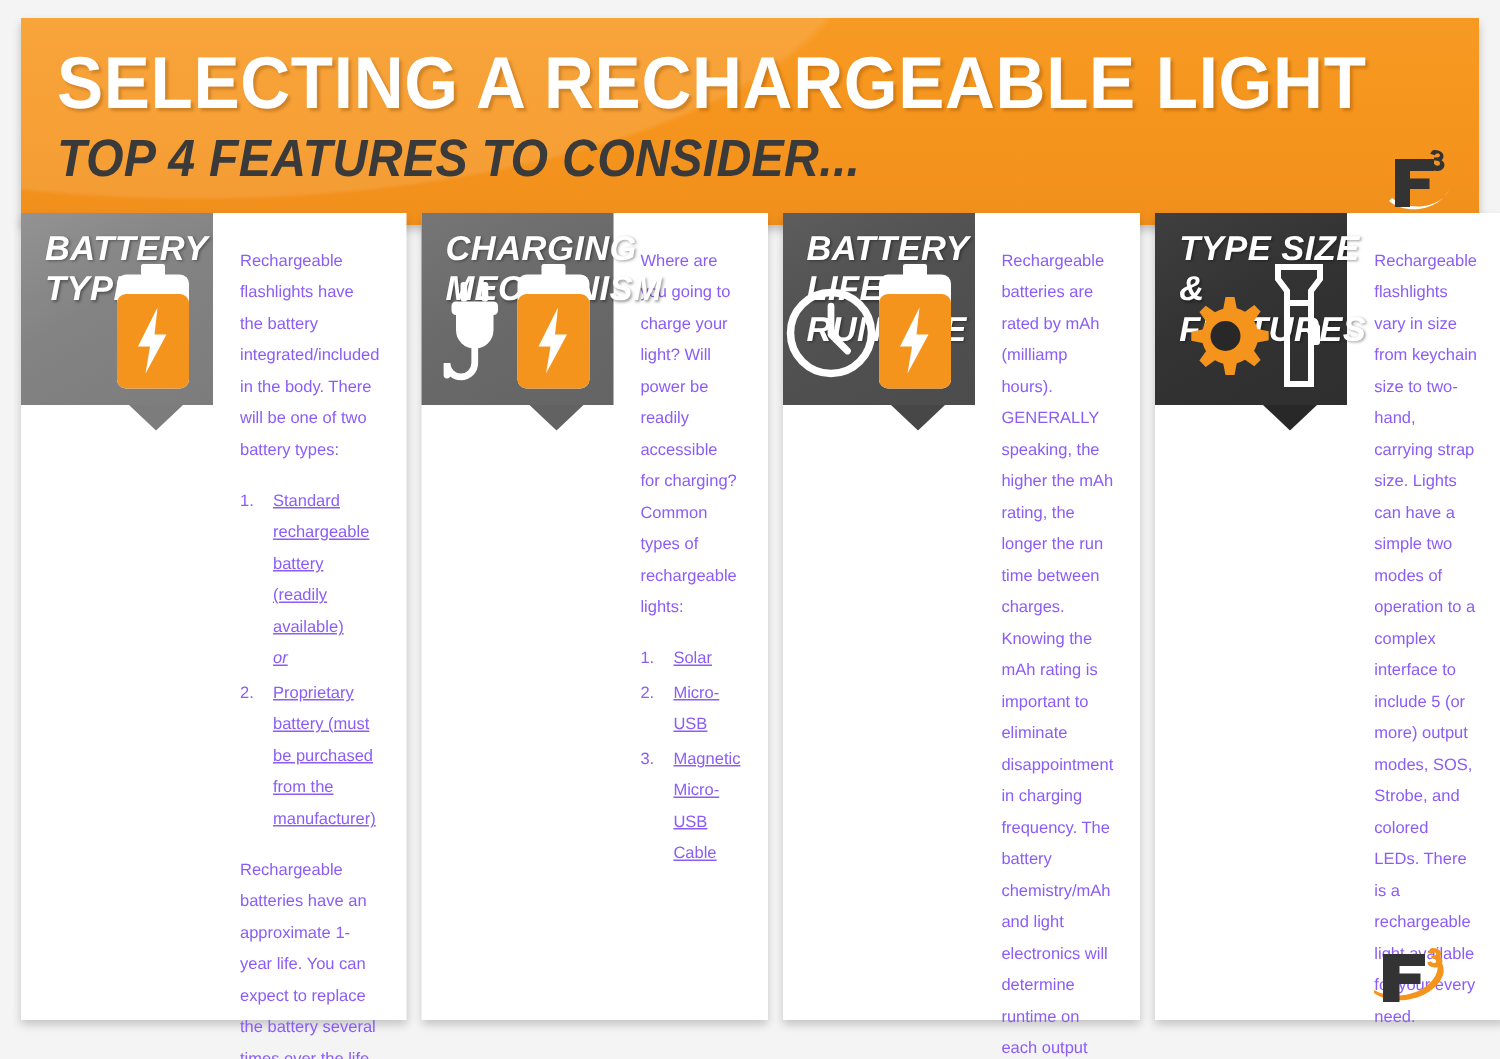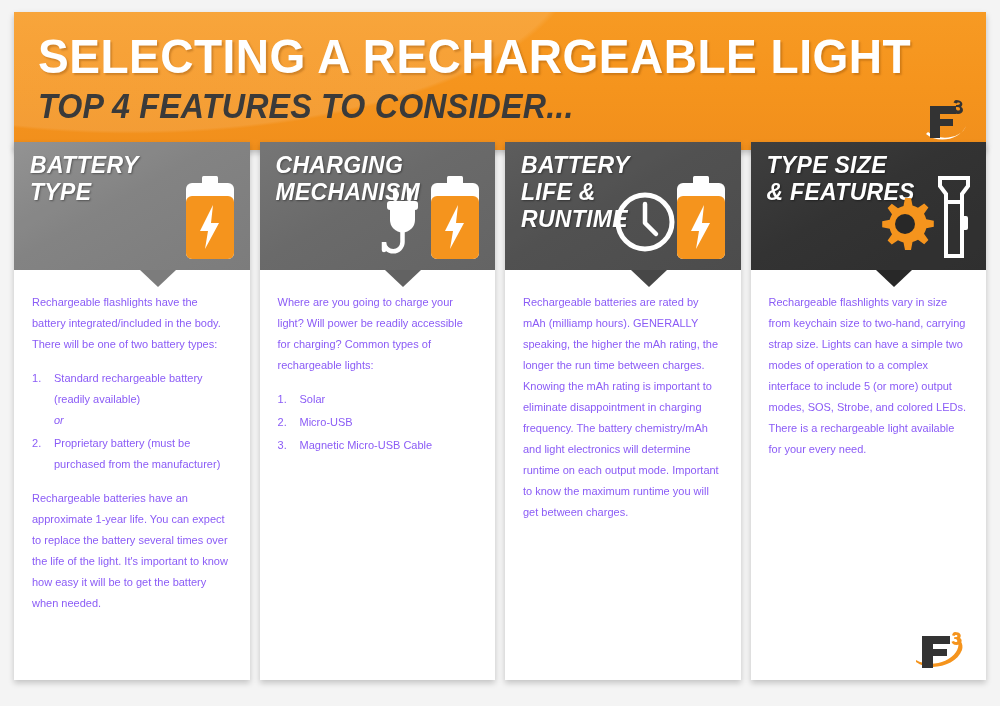--- a/index.html
+++ b/index.html
@@ -41,21 +41,21 @@
   }
   .banner-logo { position: absolute; right: 16px; bottom: 6px; width: 54px; height: 46px; }
 
   
   .cards { position: absolute; left: 14px; top: 142px; width: 972px; height: 538px;
            display: flex; gap: 10px; }
   .card {
     flex: 1 1 0; position: relative;
     background: #ffffff;
     box-shadow: 0 3px 6px rgba(0,0,0,0.20);
-    display: flex; flex-direction: column;
+    display: flex; flex-direction: row;
   }
   .card-head {
     position: relative; height: 128px; overflow: visible;
     flex: 0 0 128px;
   }
   .card-head-bg {
     position: absolute; inset: 0; overflow: hidden;
   }
   .card-head-bg::after {
     content: ""; position: absolute; left: -34%; top: -120%;
@@ -75,21 +75,21 @@
     width: 0; height: 0; z-index: 4;
     border-left: 18px solid transparent;
     border-right: 18px solid transparent;
   }
   .card-body {
     padding: 22px 18px 16px 18px;
     font-size: 11px; line-height: 21px; color: #8b5cf6;
   }
   .card-body p { margin-bottom: 13px; }
   .card-body p:last-child { margin-bottom: 0; }
-  .card-body ol { list-style: none; margin: 0 0 13px 0; padding: 0; counter-reset: li; }
+  .card-body ol { list-style: none; margin: 0 0 13px 0; padding: 0; counter-reset: li; text-decoration: underline; }
   .card-body ol li {
     counter-increment: li; position: relative;
     padding-left: 22px; margin-bottom: 2px;
   }
   .card-body ol li::before {
     content: counter(li) "."; position: absolute; left: 0; top: 0;
   }
   .card-body em { font-style: italic; }
 
   

